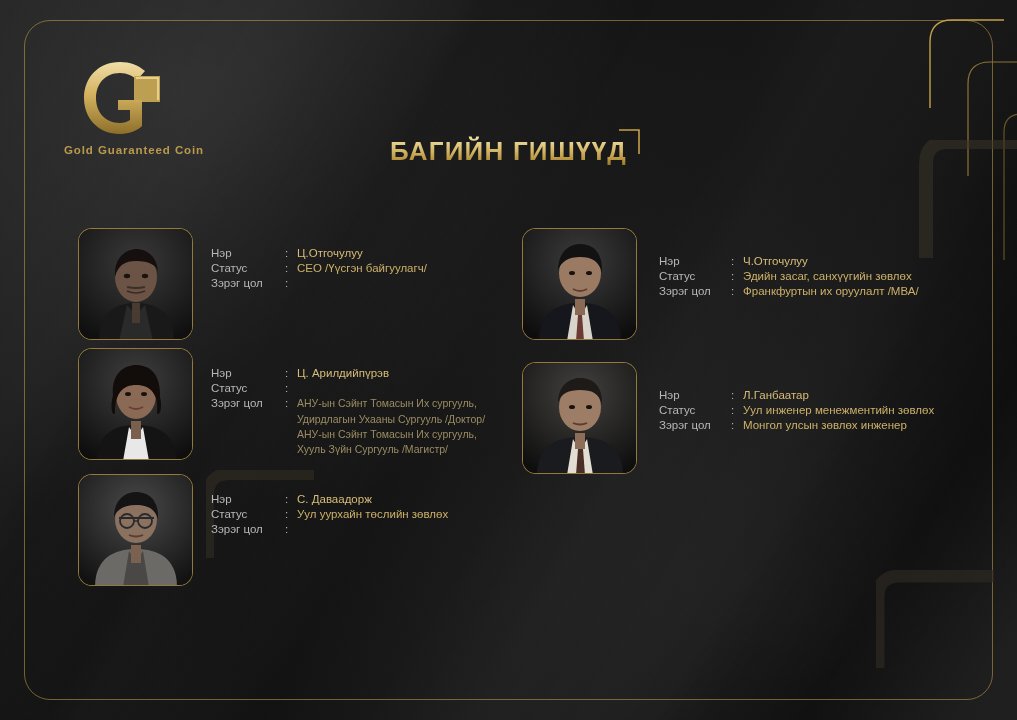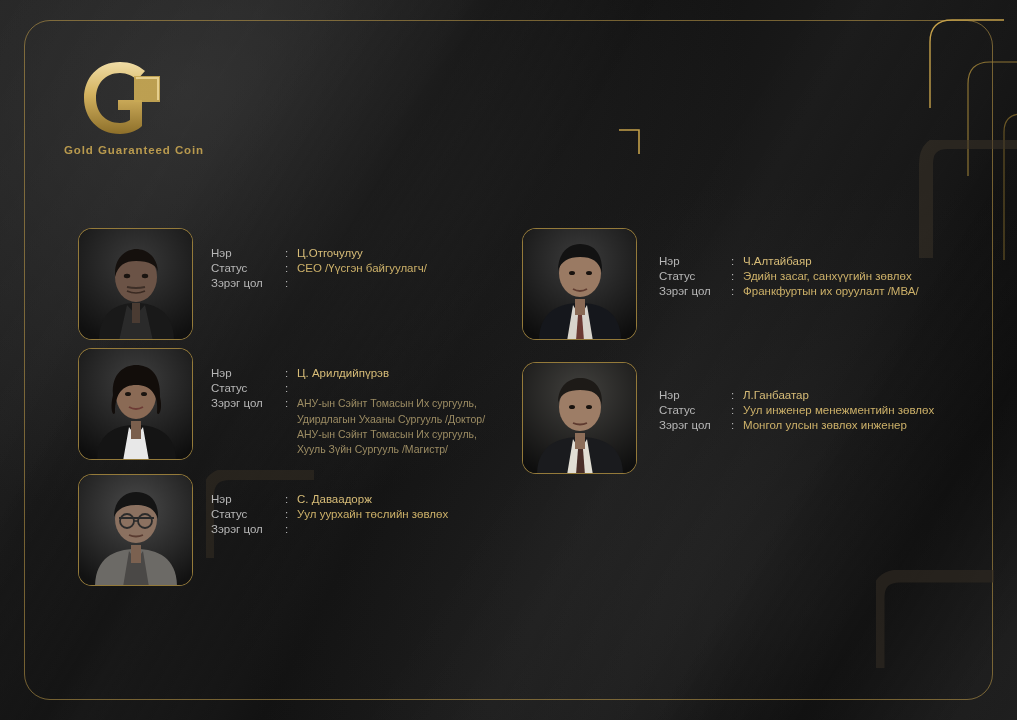--- a/index.html
+++ b/index.html
@@ -185,20 +185,21 @@
           </linearGradient>
         </defs>
         <path d="M46 6 C24 6 10 22 10 42 C10 62 24 78 46 78 C56 78 64 74 68 70 L68 44 L44 44 L44 54 L56 54 L56 64 C53 66 50 67 46 67 C31 67 22 56 22 42 C22 28 31 17 46 17 C53 17 59 20 63 24 L71 15 C64 9 56 6 46 6 Z" fill="url(#gg)"></path>
         <rect x="60" y="20" width="26" height="26" fill="#c9a955" opacity="0.92"></rect>
         <path d="M62 22 L84 22 L84 44" fill="none" stroke="#e6cf8d" stroke-width="2"></path>
       </svg>
     </div>
     <div class="logo-text">Gold Guaranteed Coin</div>
   </div>
 
+  <div class="title">БАГИЙН ГИШҮҮД</div>
   <div class="title-tick">
     <svg width="26" height="30" viewBox="0 0 26 30">
       <path d="M2 2 L22 2 L22 26" fill="none" stroke="#c4a04a" stroke-width="1.6"></path>
     </svg>
   </div>
 
   <div class="col col-left">
 
     <div class="member m-left-1">
       <div class="photo">
@@ -354,21 +355,21 @@
             <ellipse cx="49" cy="44" rx="3" ry="2" fill="#18120e"></ellipse>
             <ellipse cx="66" cy="44" rx="3" ry="2" fill="#18120e"></ellipse>
             <path d="M50 60 Q57 64 64 60" stroke="#603c30" stroke-width="1.8" fill="none"></path>
           </svg>
         </div>
       </div>
       <div class="info">
         <div class="row">
           <span class="lbl">Нэр</span>
           <span class="colon">:</span>
-          <span class="val bright">Ч.Алтайбаяр</span>
+          <span class="val bright">Ч.Отгочулуу</span>
         </div>
         <div class="row">
           <span class="lbl">Статус</span>
           <span class="colon">:</span>
           <span class="val">Эдийн засаг, санхүүгийн зөвлөх</span>
         </div>
         <div class="row">
           <span class="lbl">Зэрэг цол</span>
           <span class="colon">:</span>
           <span class="val">Франкфуртын их оруулалт /МВА/</span>

